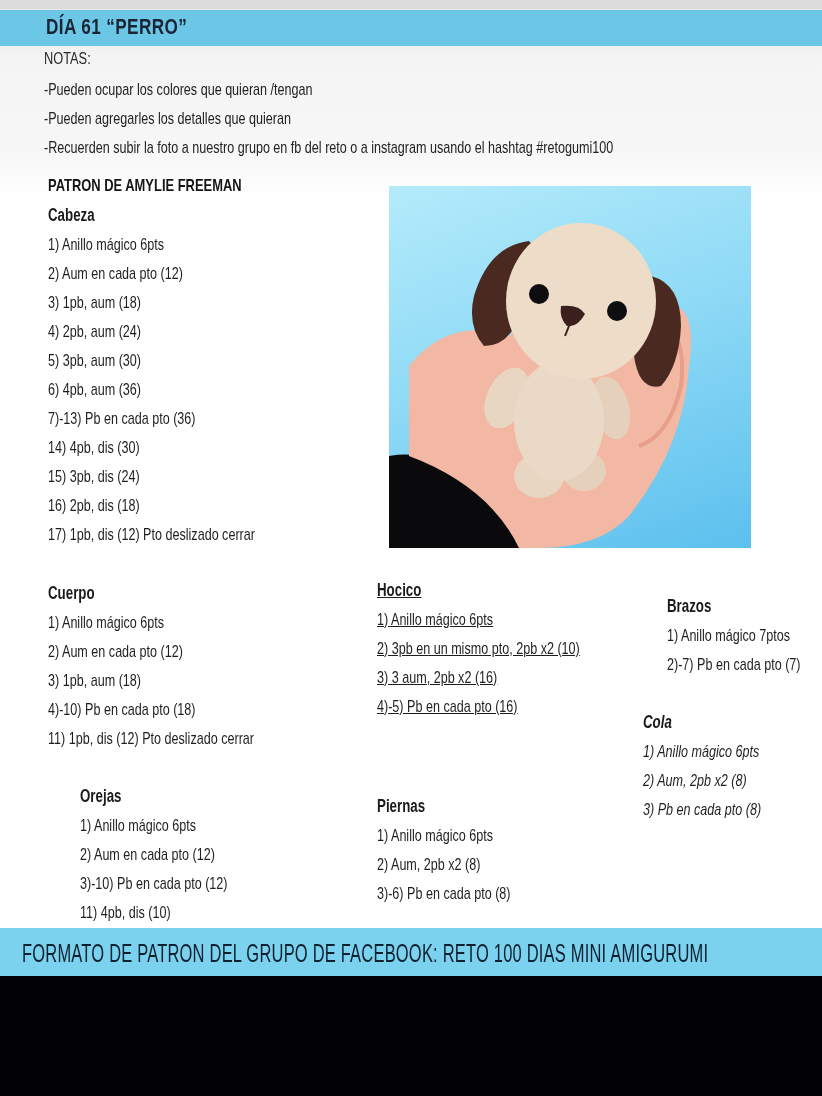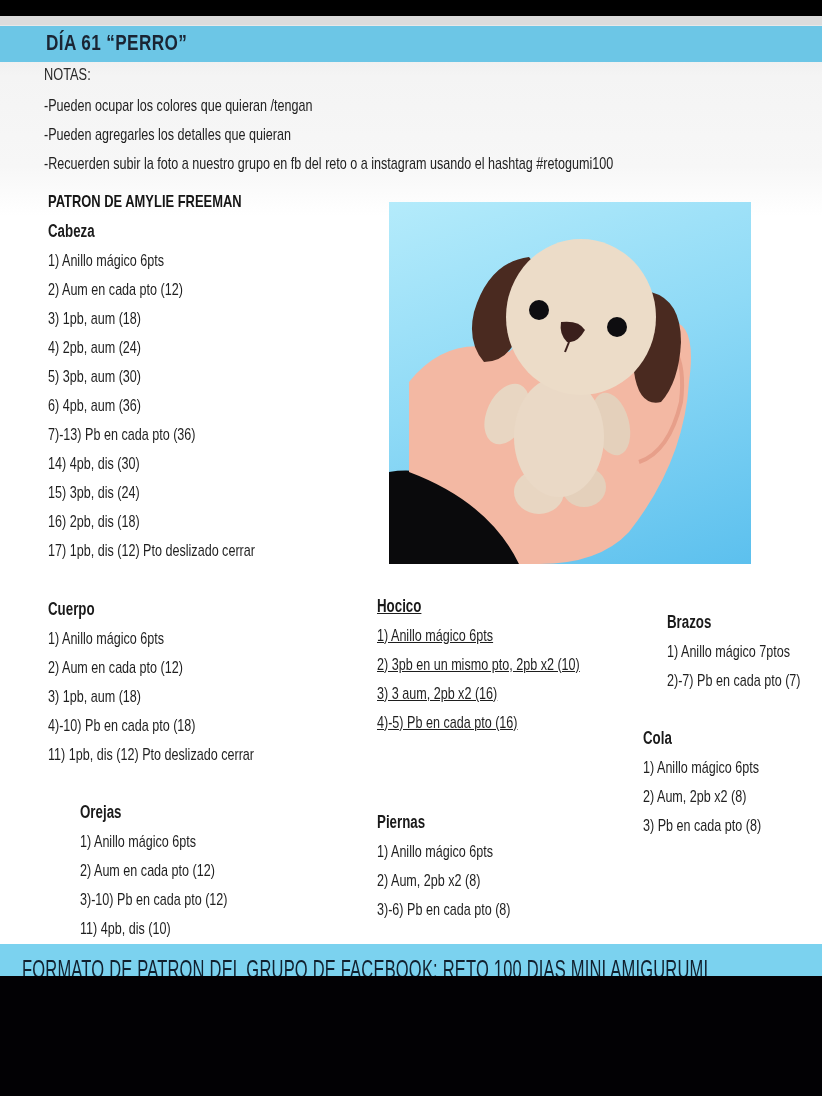--- a/index.html
+++ b/index.html
@@ -3,21 +3,21 @@
 <meta charset="utf-8">
 <style>
   html, body { margin:0; padding:0; }
   body {
     width:822px; height:1096px; overflow:hidden; position:relative;
     background:#000;
     font-family: "Liberation Sans", "DejaVu Sans", sans-serif;
     color:#1e1e1e;
   }
   .page {
-    position:absolute; left:0; top:16px; width:822px; height:976px;
+    position:absolute; left:0; top:0; width:822px; height:976px;
     background: linear-gradient(#e6e6e6 0px, #f4f4f4 60px, #f7f7f7 150px, #ffffff 200px, #ffffff 100%);
   }
   .topstrip { position:absolute; left:0; top:0; width:822px; height:9px; background:#dcdcdc; }
   .header-band {
     position:absolute; left:0; top:10px; width:822px; height:36px;
     background:#6cc6e6;
   }
   .header-title {
     position:absolute; left:46px; top:14px;
     font-size:22px; font-weight:bold; color:#1a2433;
@@ -151,21 +151,21 @@
     <div class="row">2) Aum, 2pb x2 (8)</div>
     <div class="row">3)-6) Pb en cada pto (8)</div>
   </div>
 
   <div class="section" style="left:643px; top:592px;margin-left:24px;">
     <div class="sec-title">Brazos</div>
     <div class="row">1) Anillo mágico 7ptos</div>
     <div class="row">2)-7) Pb en cada pto (7)</div>
   </div>
 
-  <div class="section" style="left:643px; top:708px;">
+  <div class="section" style="left:643px; top:708px;font-style:italic;">
     <div class="sec-title">Cola</div>
     <div class="row">1) Anillo mágico 6pts</div>
     <div class="row">2) Aum, 2pb x2 (8)</div>
     <div class="row">3) Pb en cada pto (8)</div>
   </div>
 
   <div class="footer-band"></div>
   <div class="footer-text">FORMATO DE PATRON DEL GRUPO DE FACEBOOK: RETO 100 DIAS MINI AMIGURUMI</div>
 </div>
 

